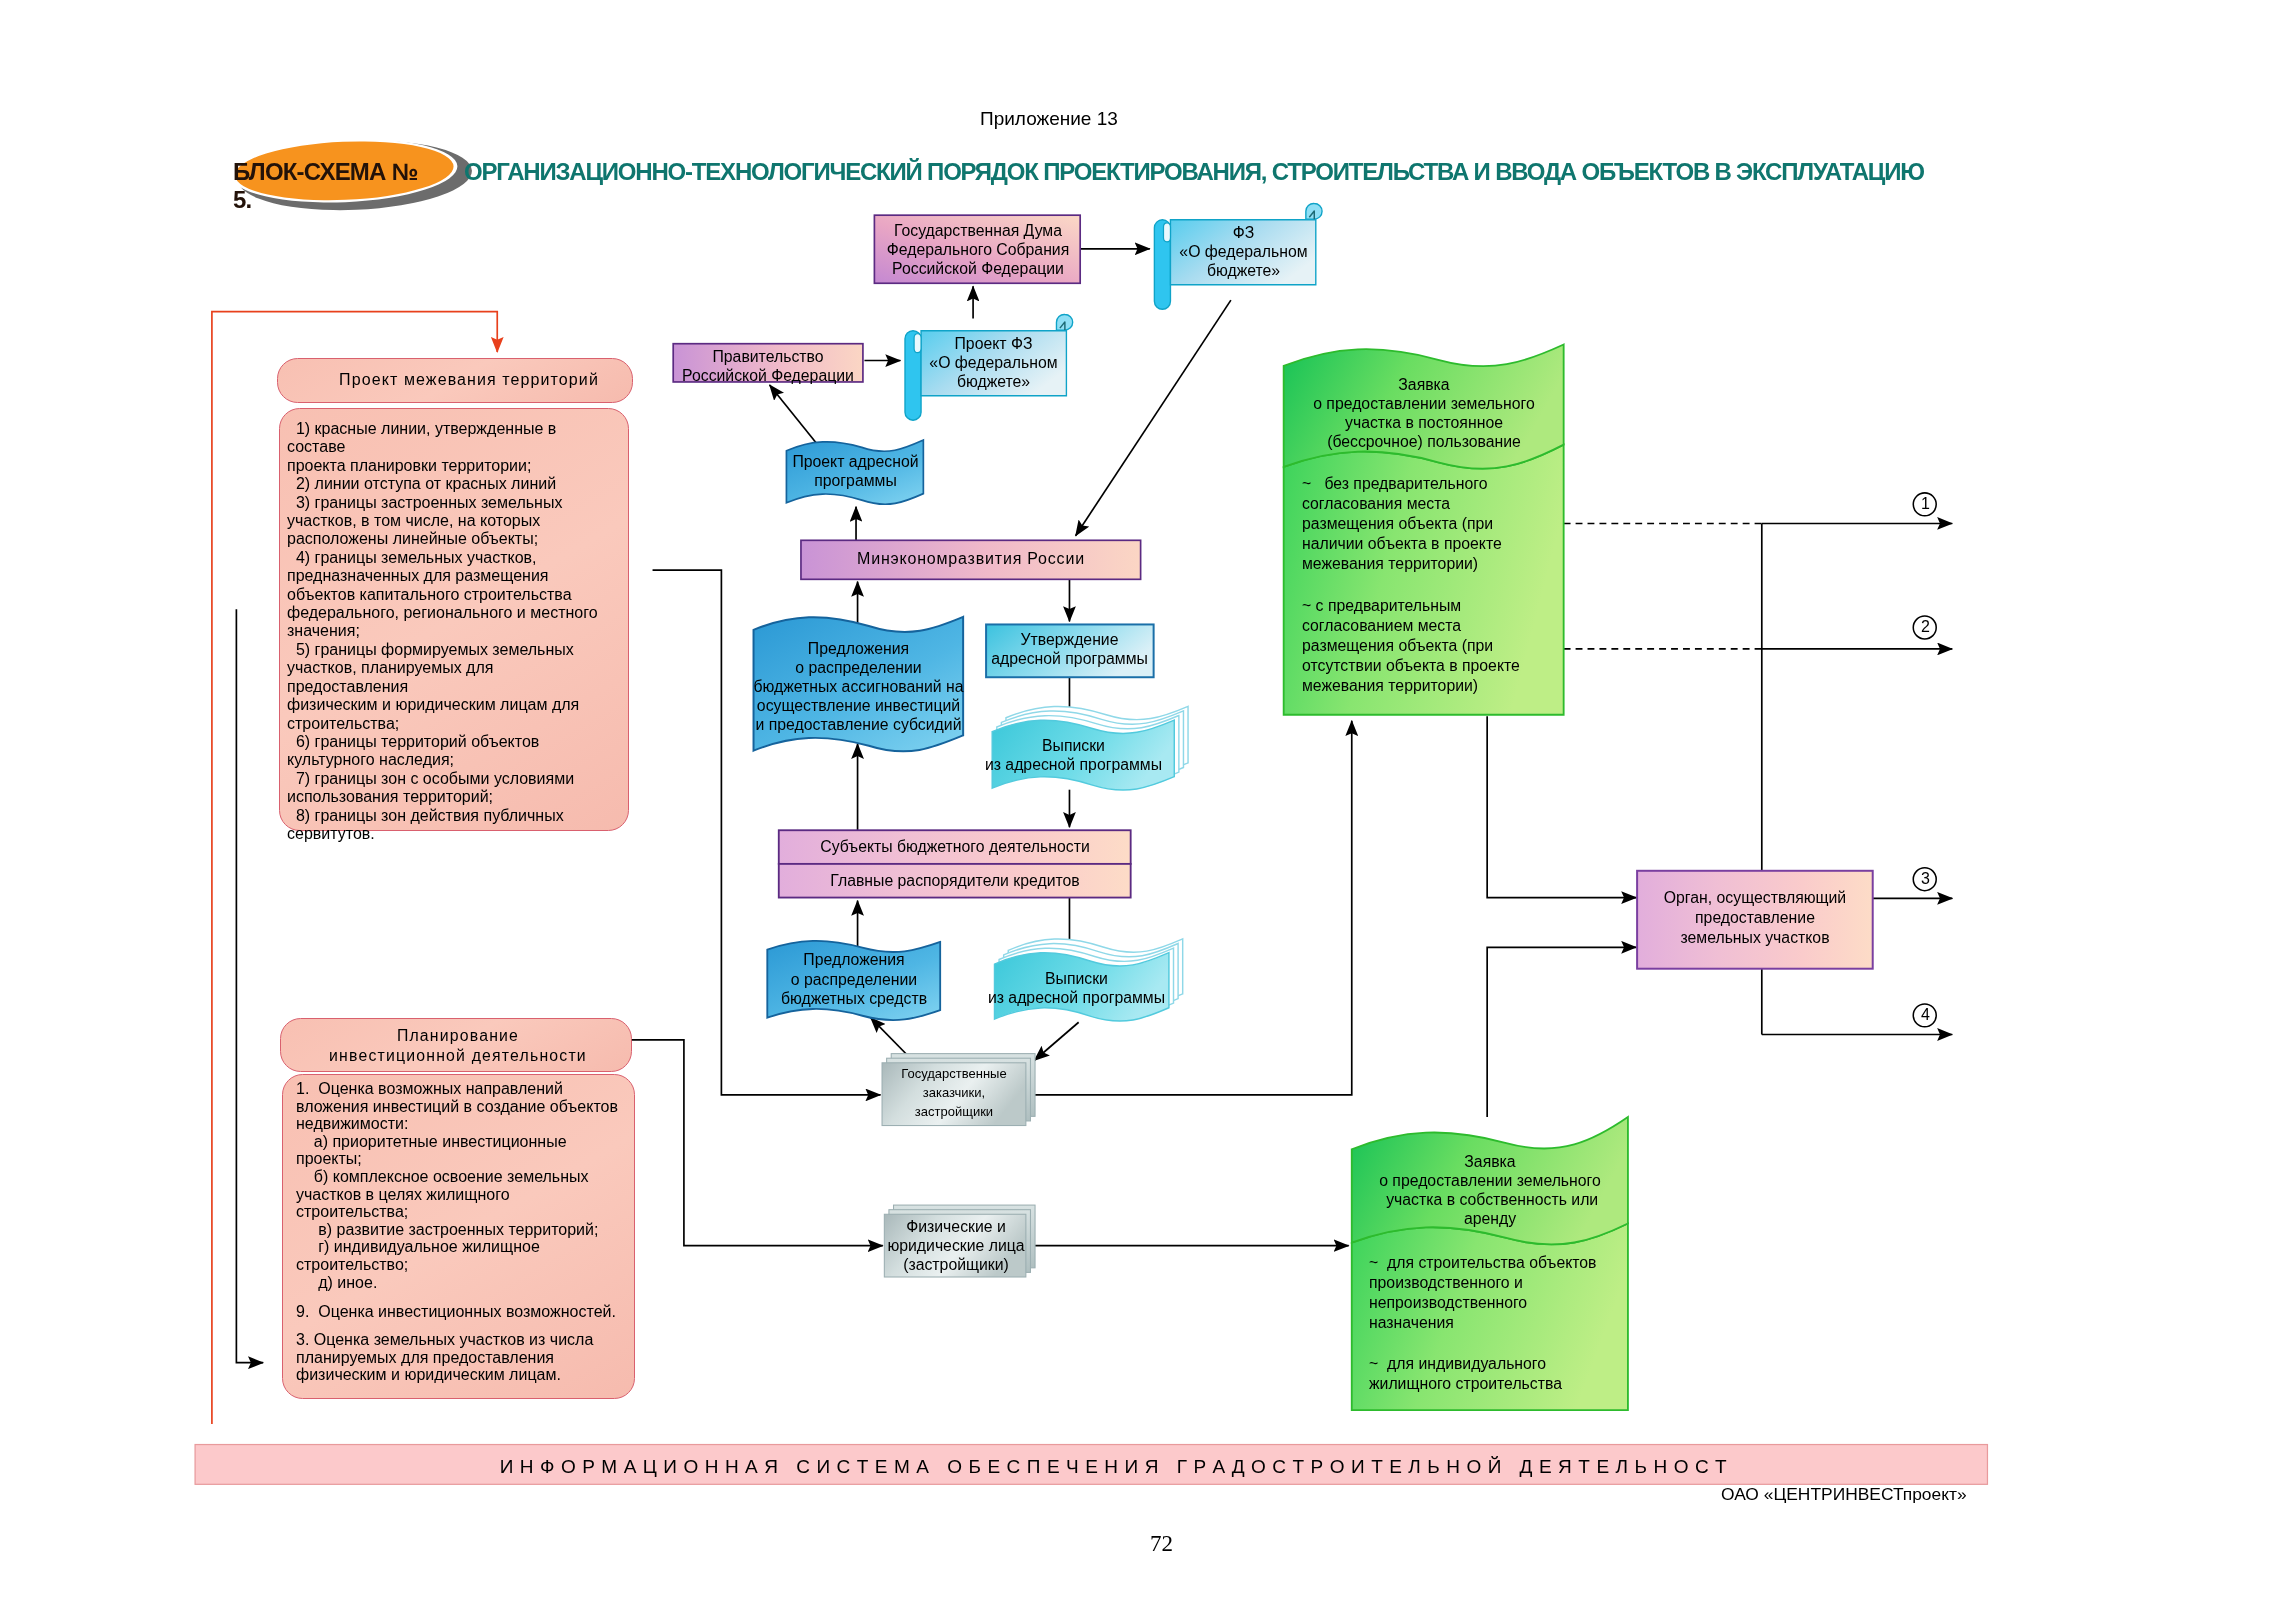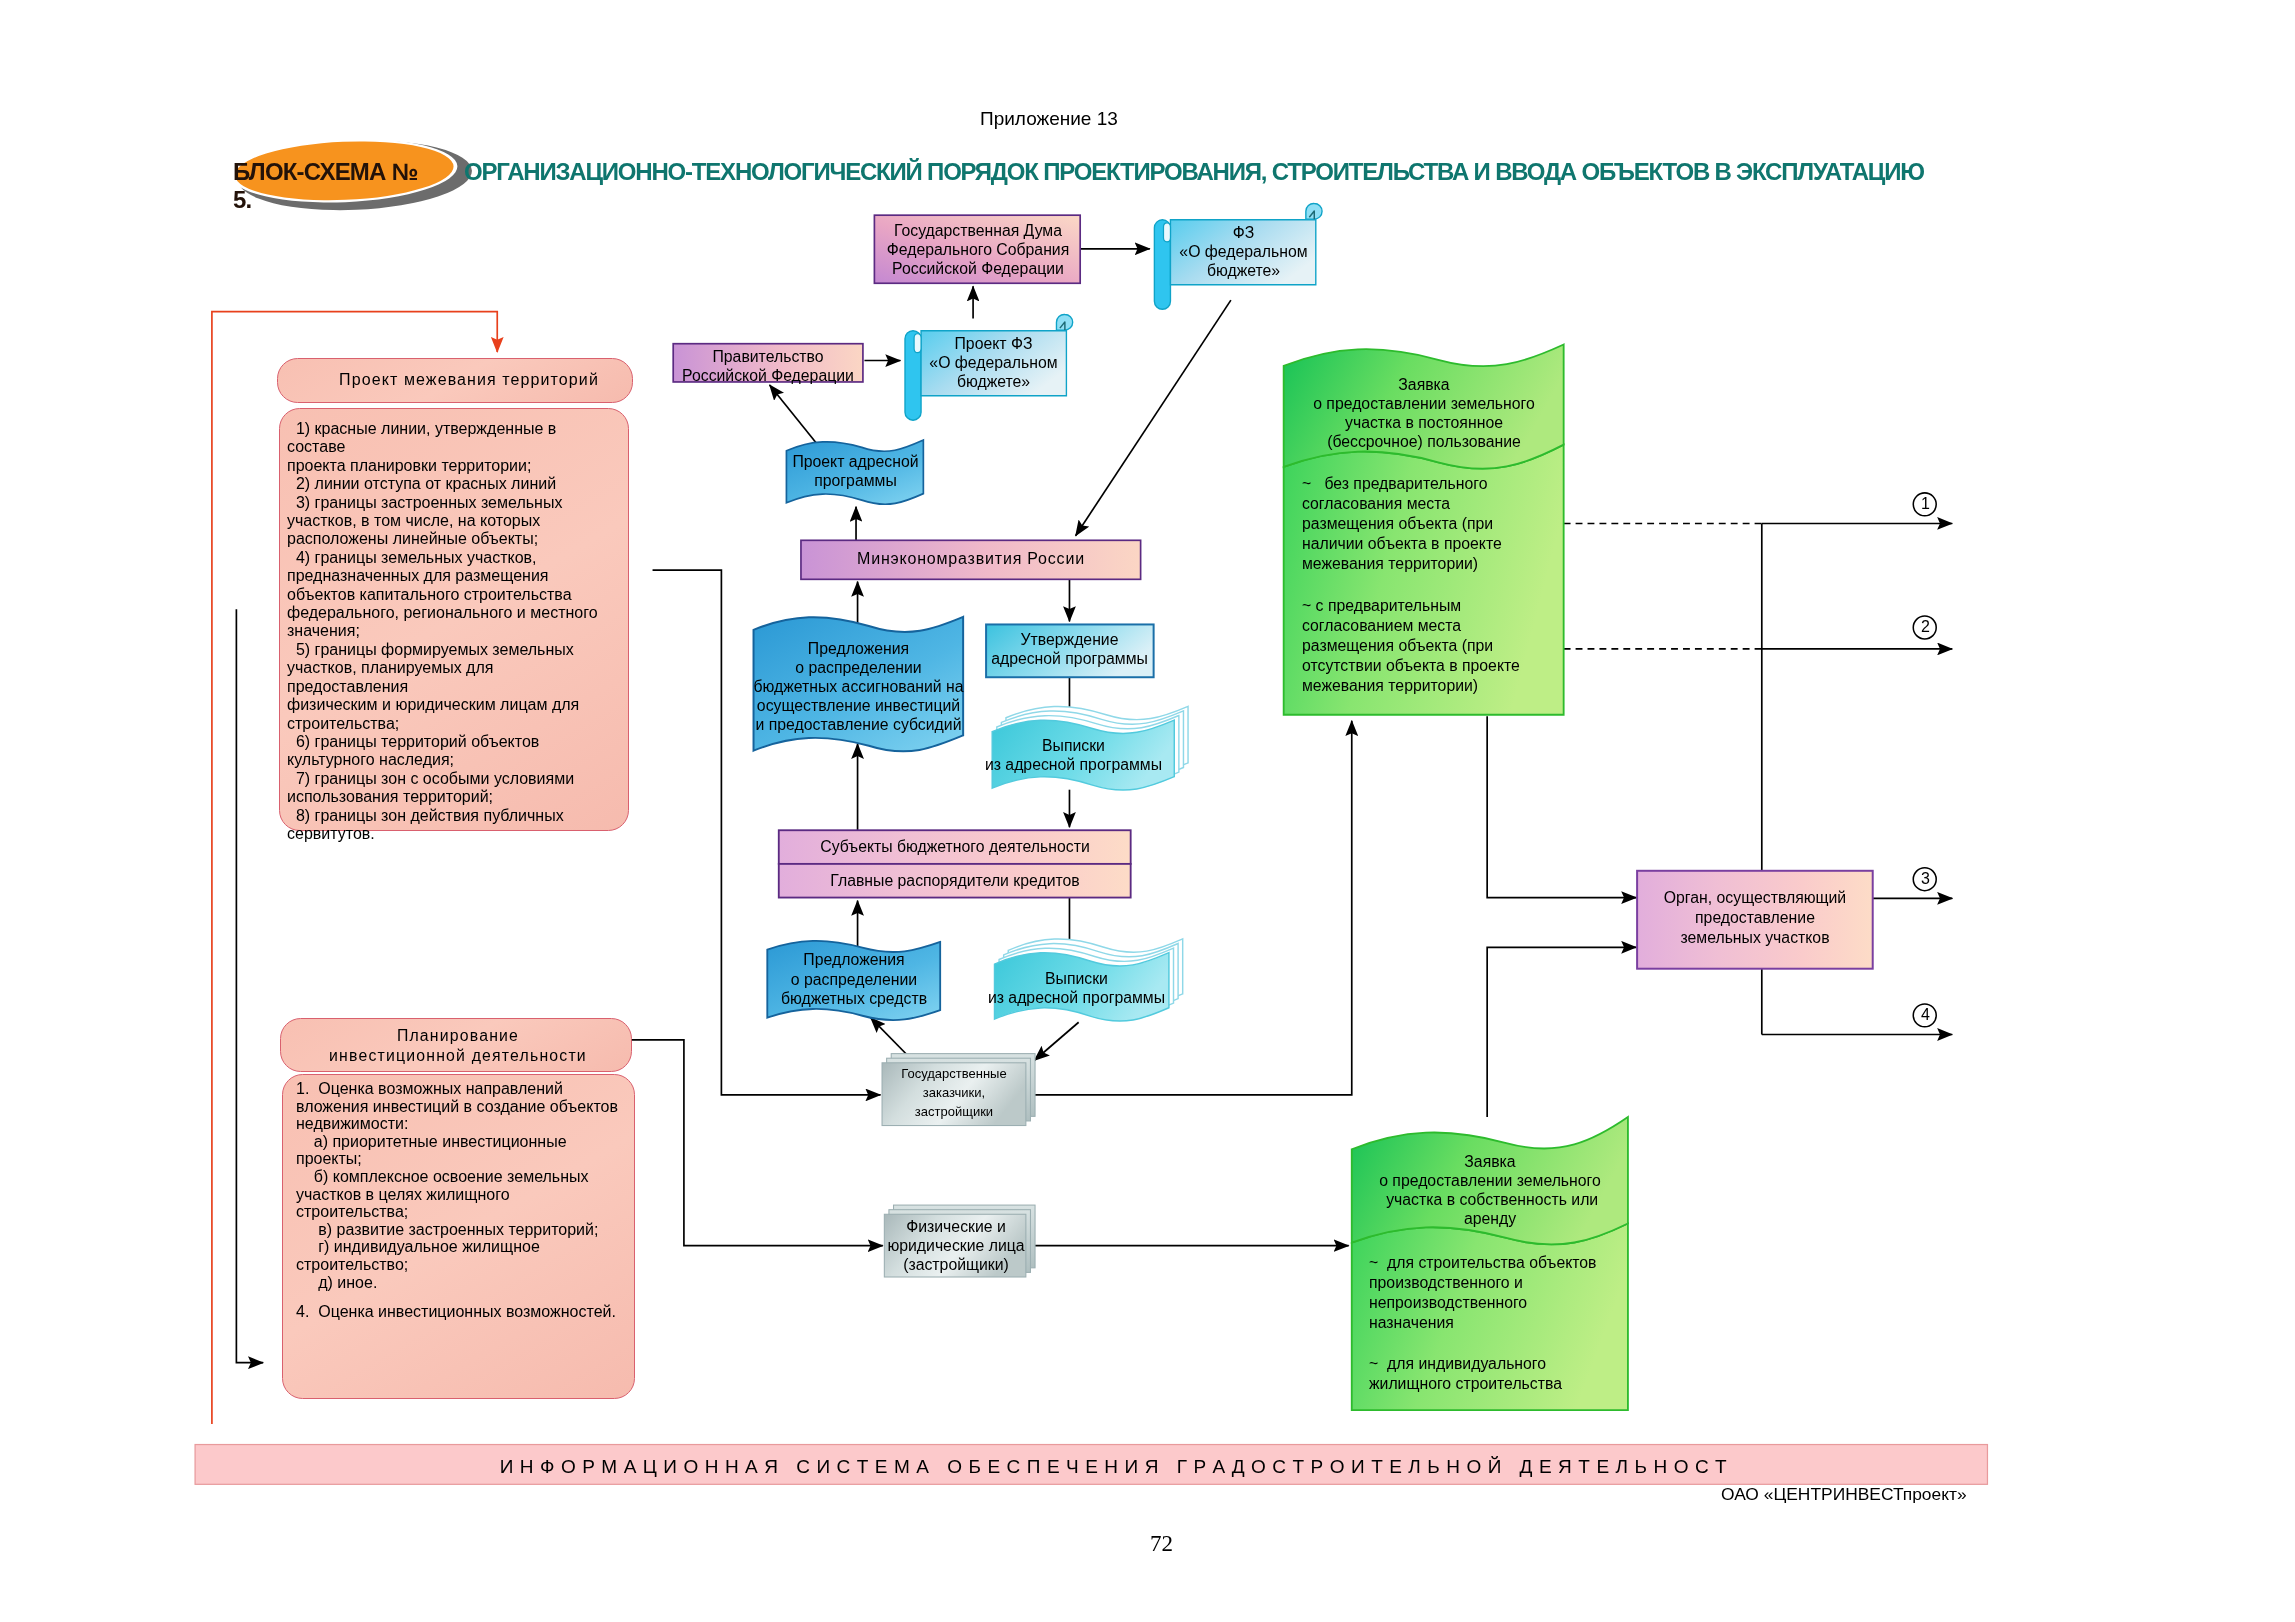--- a/index.html
+++ b/index.html
@@ -139,21 +139,24 @@
 недвижимости:
     а) приоритетные инвестиционные
 проекты;
     б) комплексное освоение земельных
 участков в целях жилищного
 строительства;
      в) развитие застроенных территорий;
      г) индивидуальное жилищное
 строительство;
      д) иное.</div>
-<div class="txt" style="left:296px;top:1303px;width:337px;font-size:16px;line-height:17.6px;">4.  Оценка инвестиционных возможностей.</div>
+<div class="txt" style="left:296px;top:1303px;width:337px;font-size:16px;line-height:17.6px;">9.  Оценка инвестиционных возможностей.</div>
+<div class="txt" style="left:296px;top:1331px;width:337px;font-size:16px;line-height:17.6px;">3. Оценка земельных участков из числа
+планируемых для предоставления
+физическим и юридическим лицам.</div>
 
 <svg class="layer" id="connectors" viewBox="0 0 3000 2121">
   <g fill="none" stroke="#000" stroke-width="2.2">
 
     <path d="M277,1861 L277,407 L650,407 L650,460" stroke="#E8401C" stroke-width="2.2" marker-end="url(#ahr)"></path>
 
     <path d="M853,745 L943,745 L943,1431 L1151,1431" marker-end="url(#ah)"></path>
 
     <path d="M826,1359 L894,1359 L894,1628 L1154,1628" marker-end="url(#ah)"></path>
 

